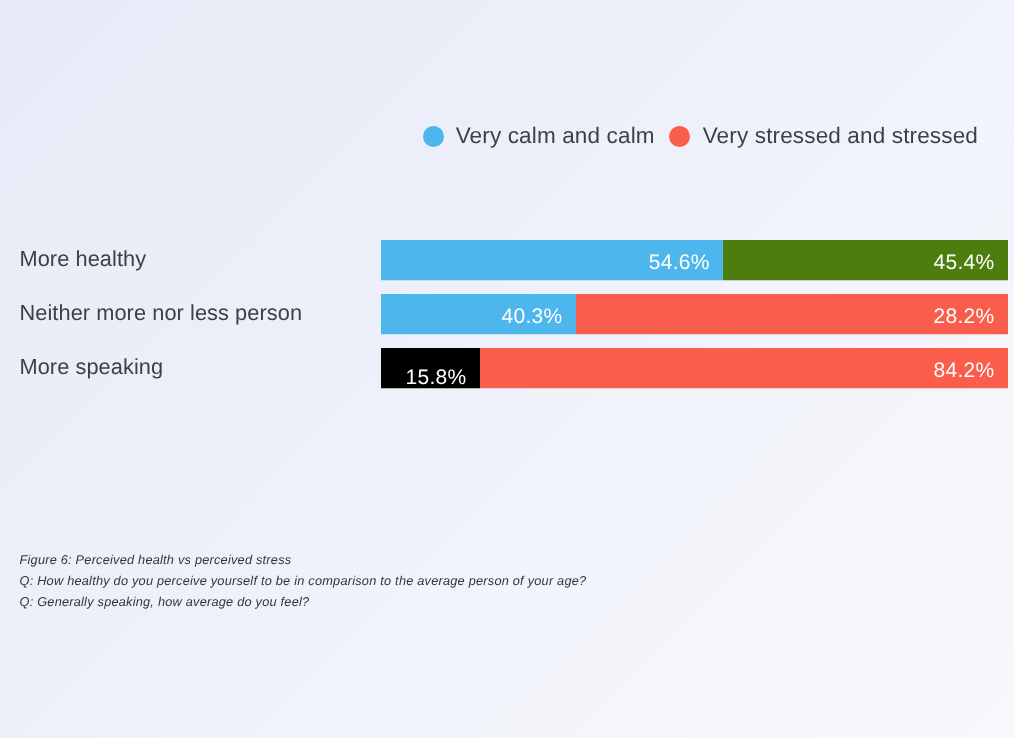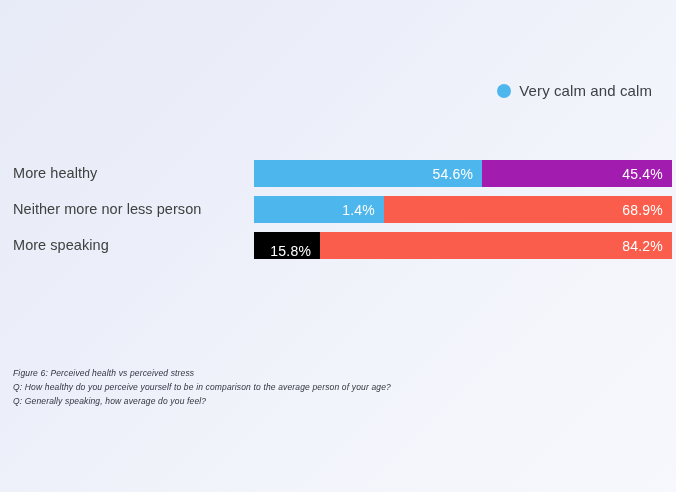--- a/index.html
+++ b/index.html
@@ -122,44 +122,48 @@
 </head>
 <body>
 
 <div class="figure">
 
   <div class="legend">
     <div class="legend-item">
       <span class="legend-dot" style="background:#4db6ec;"></span>
       <span class="legend-label">Very calm and calm</span>
     </div>
+    <div class="legend-item">
+      <span class="legend-dot" style="background:#fa5d4b;"></span>
+      <span class="legend-label">Very stressed and stressed</span>
+    </div>
   </div>
 
   <div class="plot">
 
     <div class="row">
       <div class="row-label">More healthy</div>
       <div class="bar">
         <div class="seg seg-calm" style="background: rgb(77, 182, 236); width: 54.6%;">
           <span class="seg-value">54.6%</span>
         </div>
-        <div class="seg seg-stress" style="background: #a21caf; width: 45.4%;">
+        <div class="seg seg-stress" style="background: #4d7c0f; width: 45.4%;">
           <span class="seg-value">45.4%</span>
         </div>
       </div>
     </div>
 
     <div class="row">
       <div class="row-label">Neither more nor less person</div>
       <div class="bar">
         <div class="seg seg-calm" style="background: rgb(77, 182, 236); width: 31.1%;">
-          <span class="seg-value">1.4%</span>
+          <span class="seg-value">40.3%</span>
         </div>
         <div class="seg seg-stress" style="background: rgb(250, 93, 75); width: 68.9%;">
-          <span class="seg-value">68.9%</span>
+          <span class="seg-value">28.2%</span>
         </div>
       </div>
     </div>
 
     <div class="row">
       <div class="row-label">More speaking</div>
       <div class="bar">
         <div class="seg seg-calm" style="background: #000000; width: 15.8%; align-items: flex-end;">
           <span class="seg-value">15.8%</span>
         </div>

